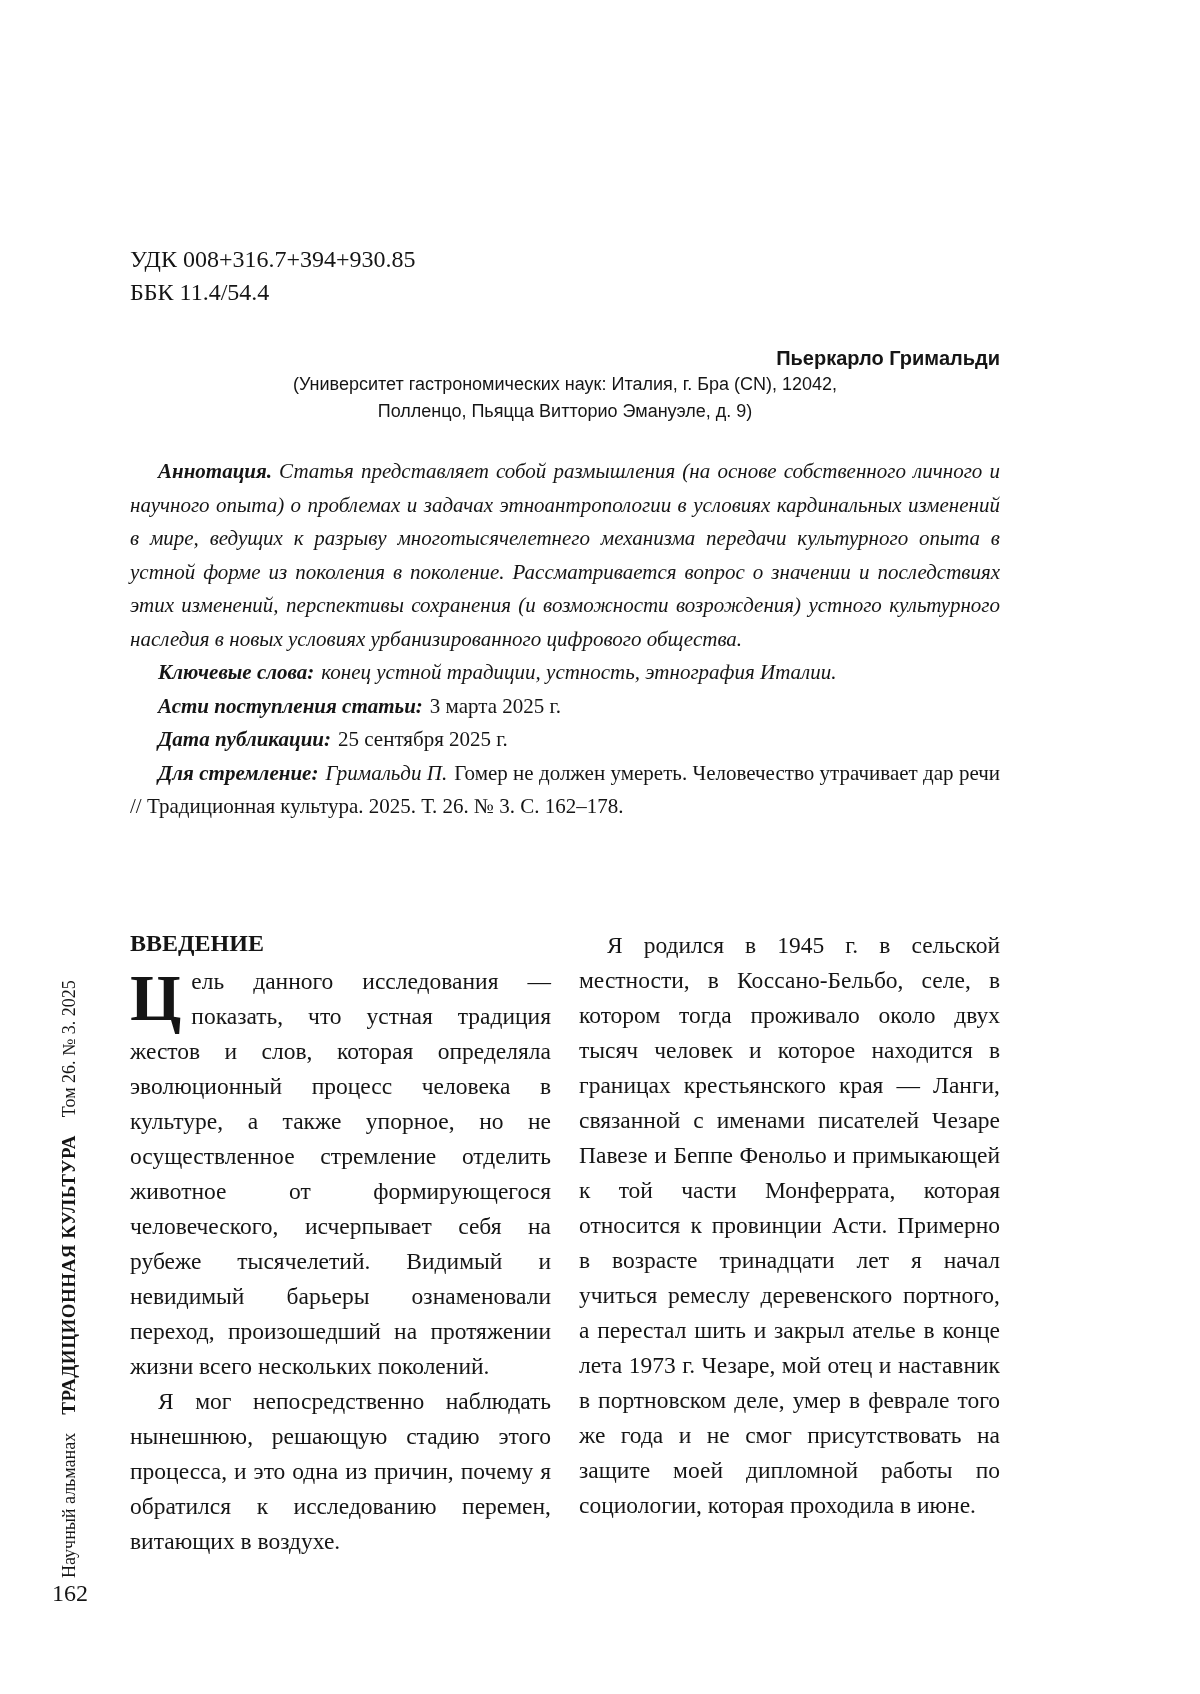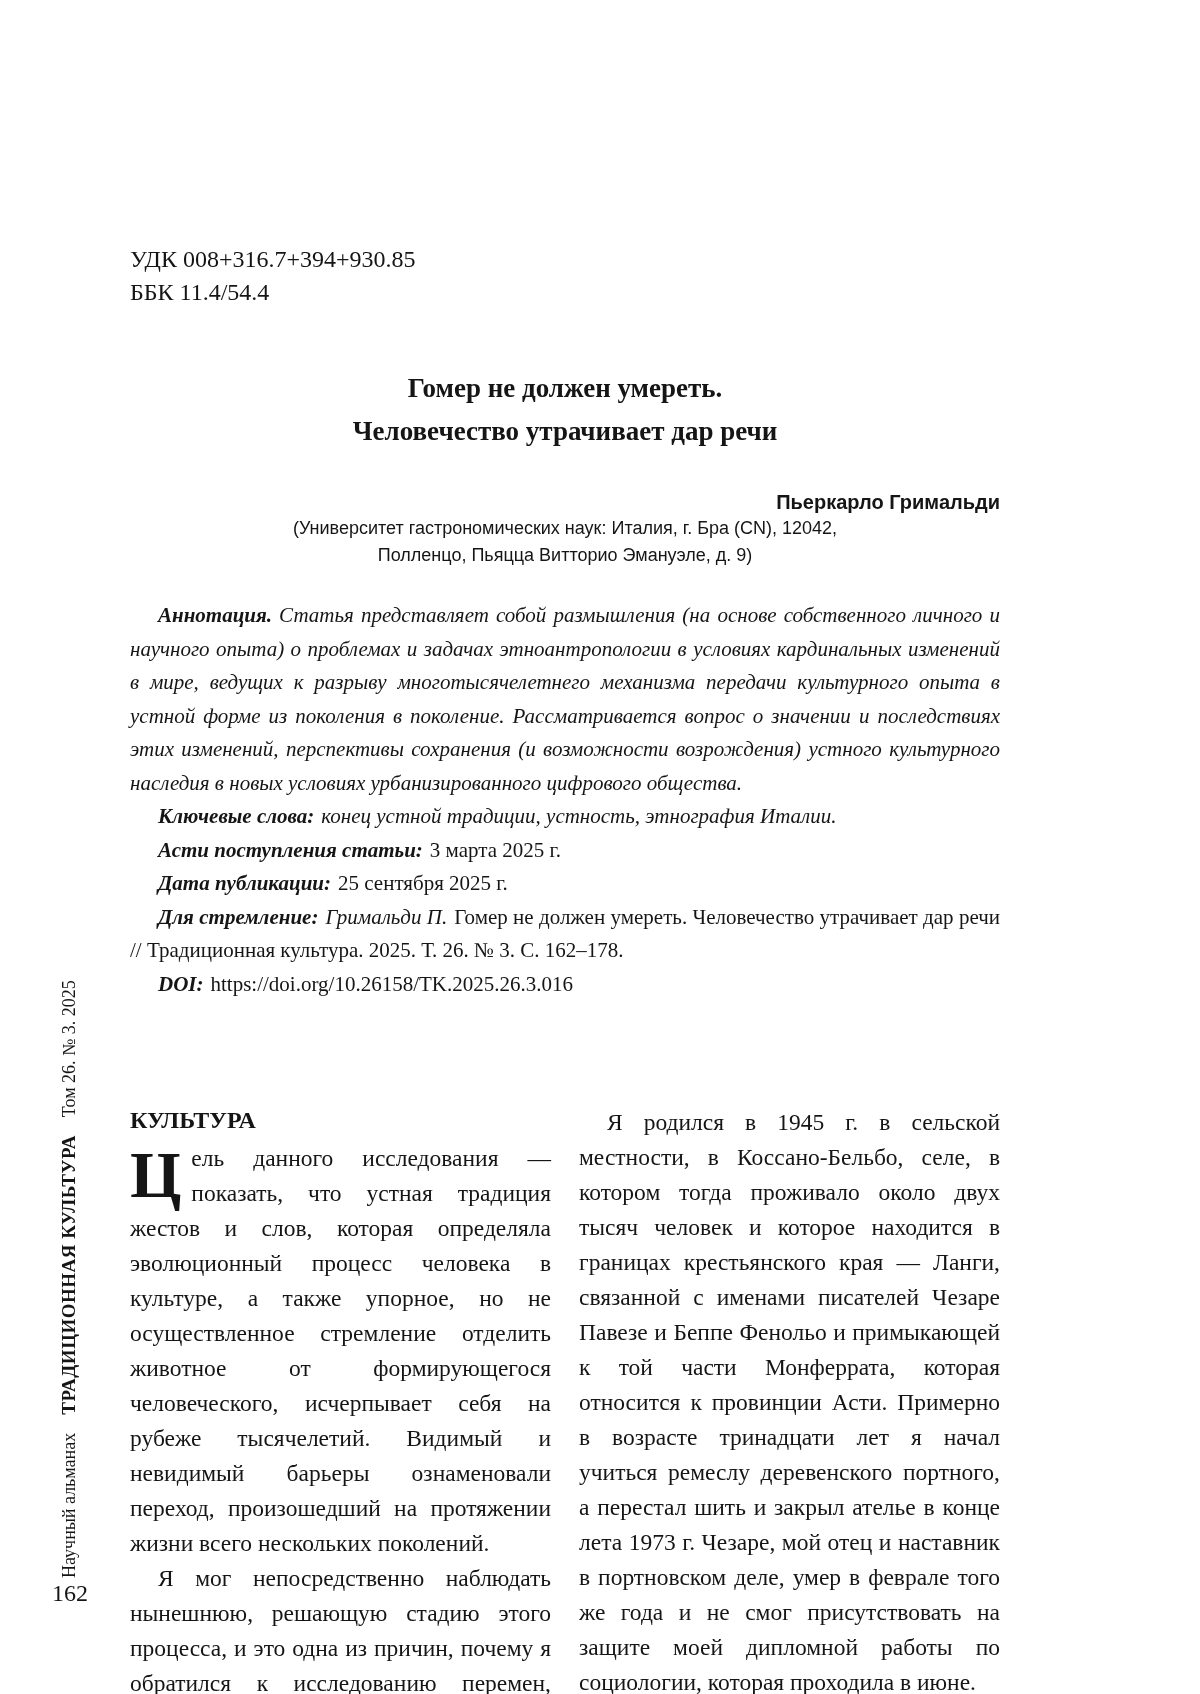--- a/index.html
+++ b/index.html
@@ -144,48 +144,43 @@
     <span class="sb-regular">Том 26. № 3. 2025</span>
   </aside>
 
   <div class="page-number">162</div>
 
   <main class="content">
 
     <div class="udc">УДК 008+316.7+394+930.85</div>
     <div class="udc">ББК 11.4/54.4</div>
 
-    <h1 class="title">
-      <span class="title-line">Гомер не должен умереть.</span>
-      <span class="title-line">Человечество утрачивает дар речи</span>
-    </h1>
 
     <div class="author">Пьеркарло Гримальди</div>
 
     <div class="affiliation">
       <span class="aff-line">(Университет гастрономических наук: Италия, г. Бра (CN), 12042,</span>
       <span class="aff-line">Полленцо, Пьяцца Витторио Эмануэле, д. 9)</span>
     </div>
 
     <p class="abstract"><span class="lbl">Аннотация.</span><span class="it">Статья представляет собой размышления (на основе собственного личного и научного опыта) о проблемах и задачах этноантропологии в условиях кардинальных изменений в мире, ведущих к разрыву многотысячелетнего механизма передачи культурного опыта в устной форме из поколения в поколение. Рассматривается вопрос о значении и последствиях этих изменений, перспективы сохранения (и возможности возрождения) устного культурного наследия в новых условиях урбанизированного цифрового общества.</span></p>
 
     <p class="meta-line"><span class="lbl">Ключевые слова:</span><span class="it">конец устной традиции, устность, этнография Италии.</span></p>
 
     <p class="meta-line"><span class="lbl">Асти поступления статьи:</span><span class="rm">3 марта 2025 г.</span></p>
 
     <p class="meta-line"><span class="lbl">Дата публикации:</span><span class="rm">25 сентября 2025 г.</span></p>
 
     <p class="meta-line"><span class="lbl">Для стремление:</span><span class="cit-author">Гримальди П.</span><span class="rm">Гомер не должен умереть. Человечество утрачивает дар речи // Традиционная культура. 2025. Т. 26. № 3. С. 162–178.</span></p>
 
-    <p class="meta-line"><span class="lbl">DOI:</span><span class="rm">https://doi.org/10.26158/TK.2025.26.3.016</span></p>
 
     <div class="columns">
 
       <div class="col">
-        <h2 class="intro-heading">КУЛЬТУРА</h2>
+        <h2 class="intro-heading">ВВЕДЕНИЕ</h2>
         <p class="body-p"><span class="dropcap">Ц</span><span>ель данного исследования — показать, что устная традиция жестов и слов, которая определяла эволюционный процесс человека в культуре, а также упорное, но не осуществленное стремление отделить животное от формирующегося человеческого, исчерпывает себя на рубеже тысячелетий. Видимый и невидимый барьеры ознаменовали переход, произошедший на протяжении жизни всего нескольких поколений.</span></p>
         <p class="body-p indent">Я мог непосредственно наблюдать нынешнюю, решающую стадию этого процесса, и это одна из причин, почему я обратился к исследованию перемен, витающих в воздухе.</p>
       </div>
 
       <div class="col">
         <p class="body-p indent">Я родился в 1945 г. в сельской местности, в Коссано-Бельбо, селе, в котором тогда проживало около двух тысяч человек и которое находится в границах крестьянского края — Ланги, связанной с именами писателей Чезаре Павезе и Беппе Фенольо и примыкающей к той части Монферрата, которая относится к провинции Асти. Примерно в возрасте тринадцати лет я начал учиться ремеслу деревенского портного, а перестал шить и закрыл ателье в конце лета 1973 г. Чезаре, мой отец и наставник в портновском деле, умер в феврале того же года и не смог присутствовать на защите моей дипломной работы по социологии, которая проходила в июне.</p>
       </div>
 
     </div>
 

